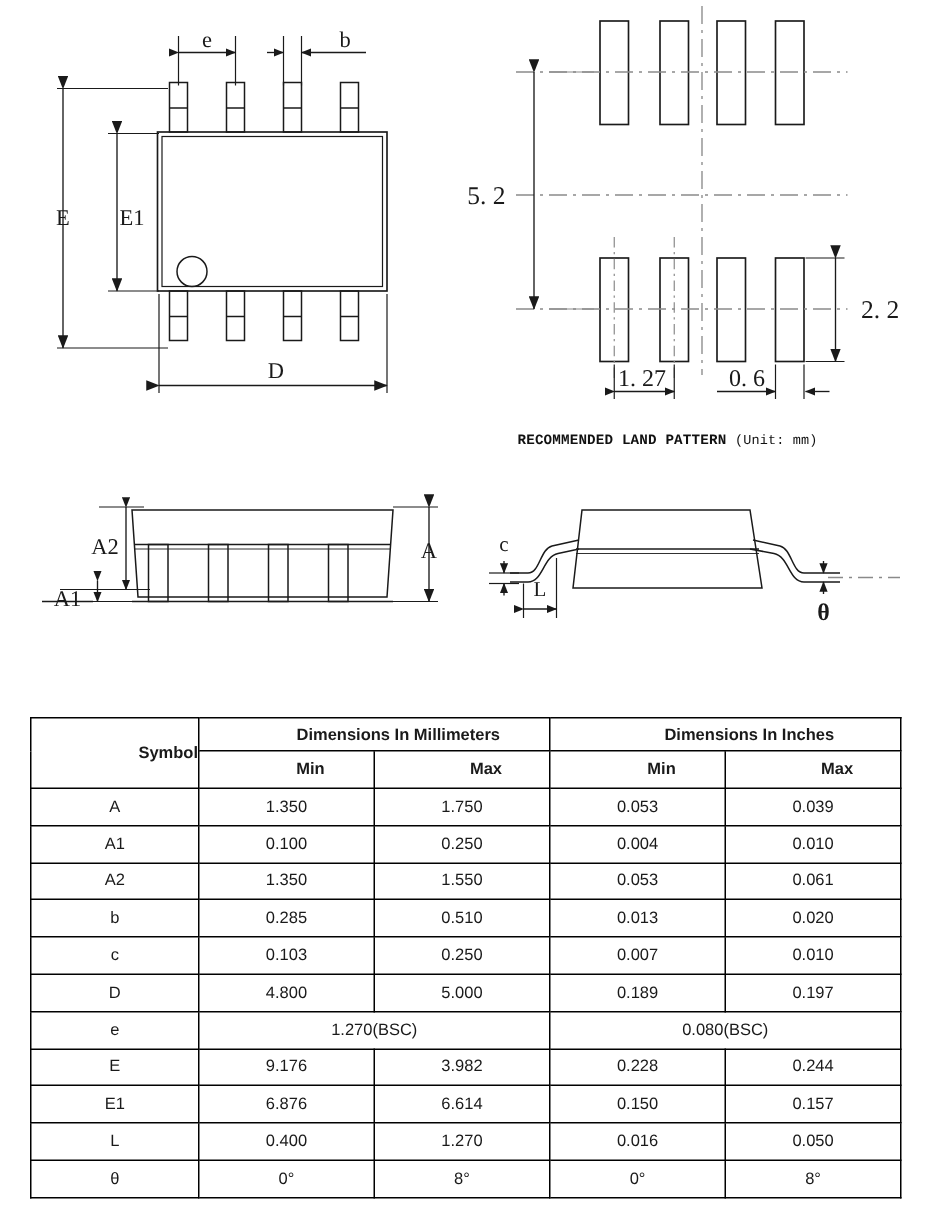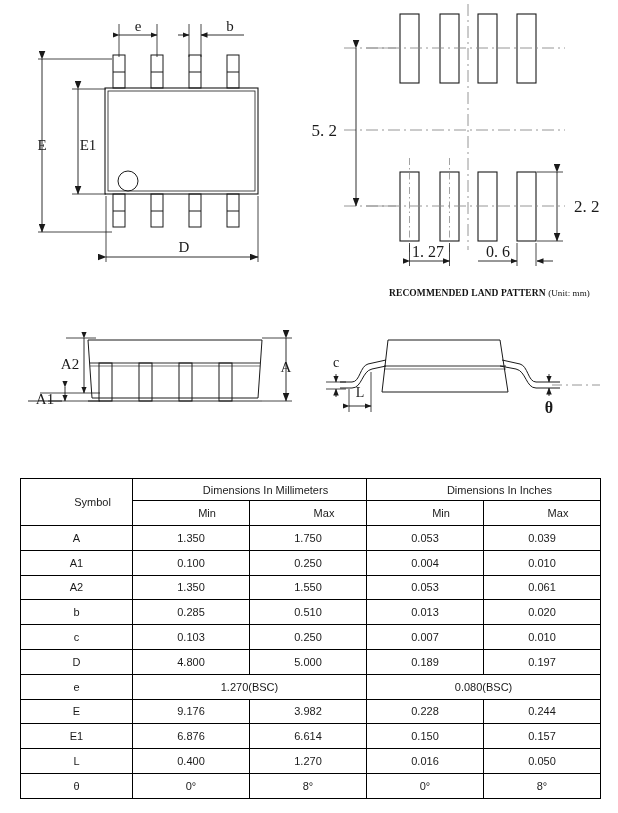--- a/index.html
+++ b/index.html
@@ -17,27 +17,26 @@
 
   #drawings {
     position: absolute;
     left: 0; top: 0;
     width: 618px; height: 470px;
   }
   #drawings svg { display: block; }
 
   .cap {
     position: absolute;
-    font-family: Liberation Serif, serif;
+    font-family: Liberation Mono, monospace;
     font-size: 9.5px;
     font-weight: bold;
     letter-spacing: 0.1px;
     color: #111;
     white-space: nowrap;
-    margin-left: 44px;
   }
   .cap .unit { font-weight: normal; font-size: 9px; }
 
   
   #dim-table {
     position: absolute;
     left: 20px; top: 478px;
     width: 580px;
     border-collapse: collapse;
     font-family: "Liberation Sans", sans-serif;
@@ -47,26 +46,26 @@
   }
   #dim-table td, #dim-table th {
     border: 1px solid #000;
     text-align: center;
     vertical-align: middle;
     padding: 0;
     height: 25px;
     font-weight: normal;
   }
   #dim-table thead th {
-    font-weight: normal;
+    font-weight: bold;
     font-size: 11px;
     padding-left: 32px;
   }
   #dim-table thead th.grouphdr { height: 22px; }
-  #dim-table thead th.symhdr { height: 47px; }
+  #dim-table thead th.symhdr { height: 47px; text-align: right; }
   #dim-table tbody td { height: 24.8px; }
   col.c-sym { width: 112px; }
   col.c-d   { width: 117px; }
 </style>
 </head>
 <body>
 
 <div id="drawings">
 
   <svg width="618" height="470" viewBox="0 0 618 470" xmlns="http://www.w3.org/2000/svg">

